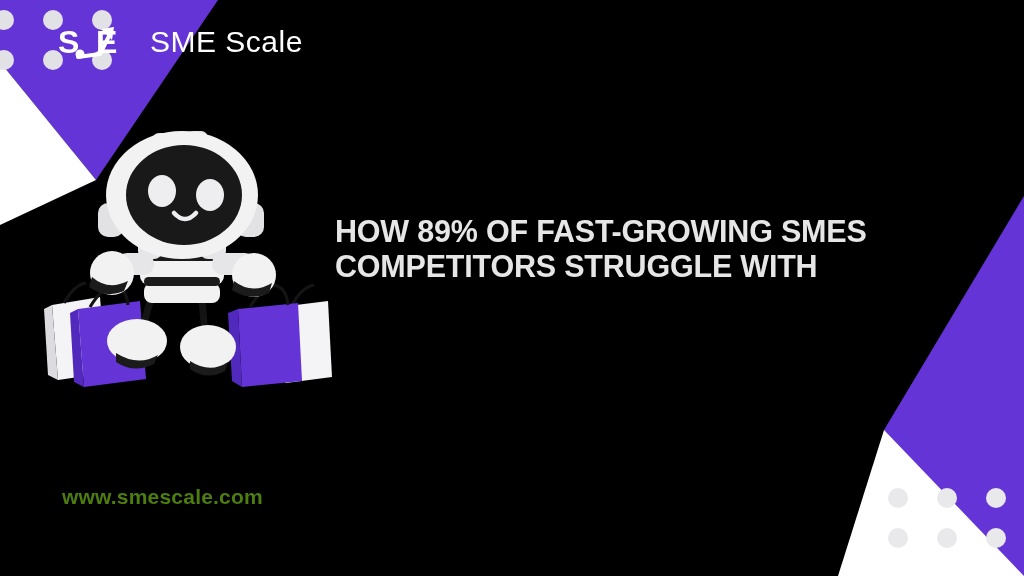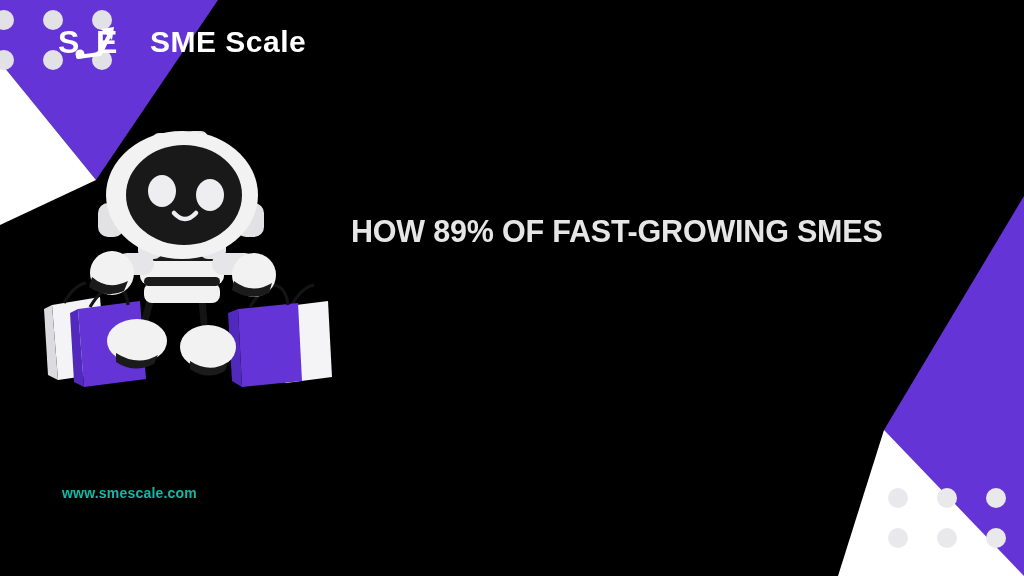--- a/index.html
+++ b/index.html
@@ -47,55 +47,54 @@
     left:58px; top:20px;
     height:44px;
     display:flex; align-items:center; gap:0px;
     z-index:6;
   }
   #logo-mark { position:relative; width:86px; height:44px; }
   #logo-mark svg { display:block; }
   #logo-wordmark {
     color:#ffffff;
     font-size:30px;
-    font-weight:700;
+    font-weight:400;
     letter-spacing:0.5px;
     line-height:44px;
     margin-left:6px;
     white-space:nowrap;
   }
 
   
   #robot { position:absolute; left:40px; top:125px; width:300px; height:265px; z-index:4; }
   #robot svg { display:block; }
 
   
   #headline {
     position:absolute;
     left:335px; top:214px;
     width:625px;
     z-index:5;
-    margin-left:16px;
   }
   #headline .hl-line {
     color:#e6e6e6;
     font-size:30.5px;
     font-weight:bold;
     line-height:35px;
     letter-spacing:-0.2px;
     text-transform:uppercase;
     white-space:nowrap;
   }
 
   
   #site-url {
     position:absolute;
     left:62px; top:485px;
-    color:#14b8a6;
-    font-size:14px;
+    color:#4d7c0f;
+    font-size:21px;
     font-weight:bold;
     letter-spacing:0.2px;
     z-index:5;
   }
 </style>
 </head>
 <body>
 
 <div id="slide">
 
@@ -213,17 +212,18 @@
         <ellipse cx="122" cy="66" rx="14" ry="16" fill="#eeeef0"></ellipse>
         <ellipse cx="170" cy="70" rx="14" ry="16" fill="#eeeef0"></ellipse>
 
         <path d="M134 88 q11 12 22 0" stroke="#eeeef0" stroke-width="4.5" fill="none" stroke-linecap="round"></path>
       </g>
     </svg>
   </div>
 
   <div id="headline">
     <div class="hl-line">HOW 89% OF FAST-GROWING SMES</div>
+    <div class="hl-line">COMPETITORS STRUGGLE WITH</div>
   </div>
 
   <div id="site-url">www.smescale.com</div>
 
 </div>
 
 </body></html>

